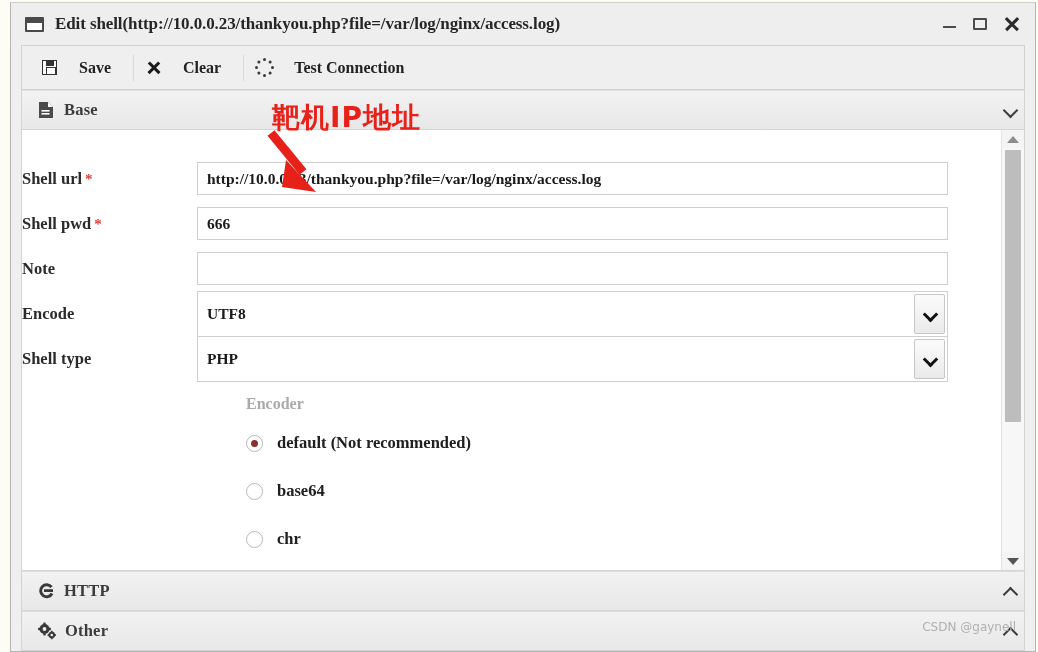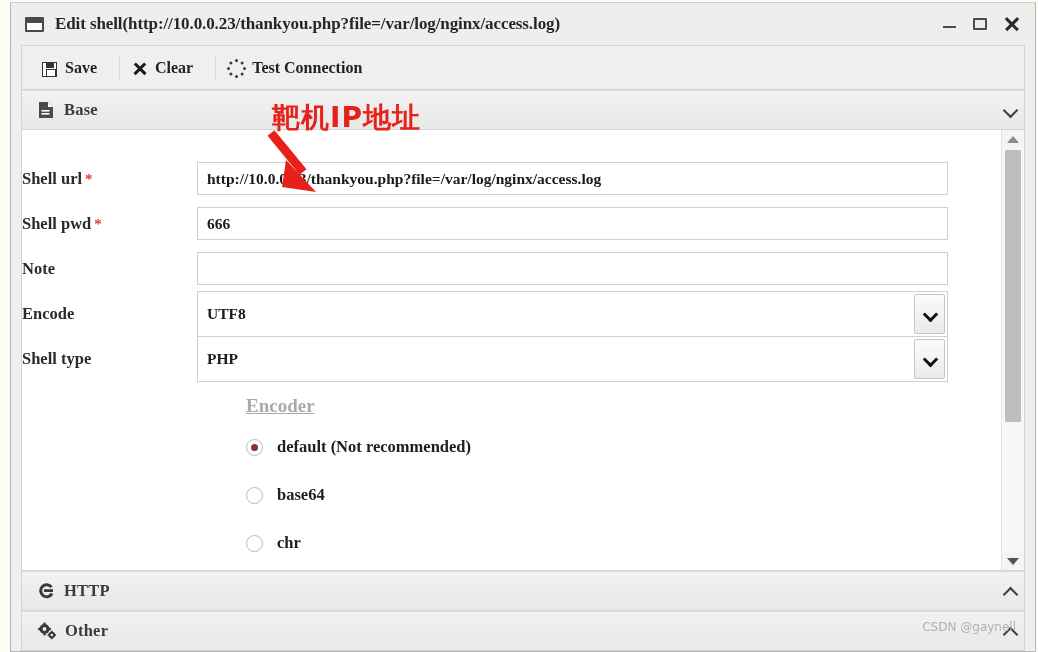--- a/index.html
+++ b/index.html
@@ -101,22 +101,22 @@
     height: 45px;
     flex: 0 0 45px;
     background: #efefef;
     border: 1px solid #d2d2d2;
     display: flex;
     align-items: center;
     padding-left: 16px;
   }
   .tb-item {
     display: flex;
-    align-items: flex-end;
-    gap: 8px;
+    align-items: center;
+    gap: 22px;
     padding: 4px 16px 4px 4px;
     font-size: 16px;
     font-weight: bold;
     color: #222;
     cursor: default;
     white-space: nowrap;
   }
   .tb-sep {
     width: 1px;
     height: 26px;
@@ -292,24 +292,23 @@
     position: absolute;
     left: 1px; top: 1px;
     width: 8px; height: 8px;
     border-right: 3px solid #111;
     border-bottom: 3px solid #111;
     transform: rotate(45deg);
   }
 
   .encoder-title {
     margin: 14px 0 6px 224px;
-    font-size: 19px;
+    font-size: 16px;
     font-weight: bold;
     color: #aaaaaa;
-    text-decoration: underline;
   }
   .radio-row {
     display: flex;
     align-items: center;
     height: 48px;
     padding-left: 224px;
   }
   .radio {
     width: 17px; height: 17px;
     border: 1.6px solid #b7b7b7;

